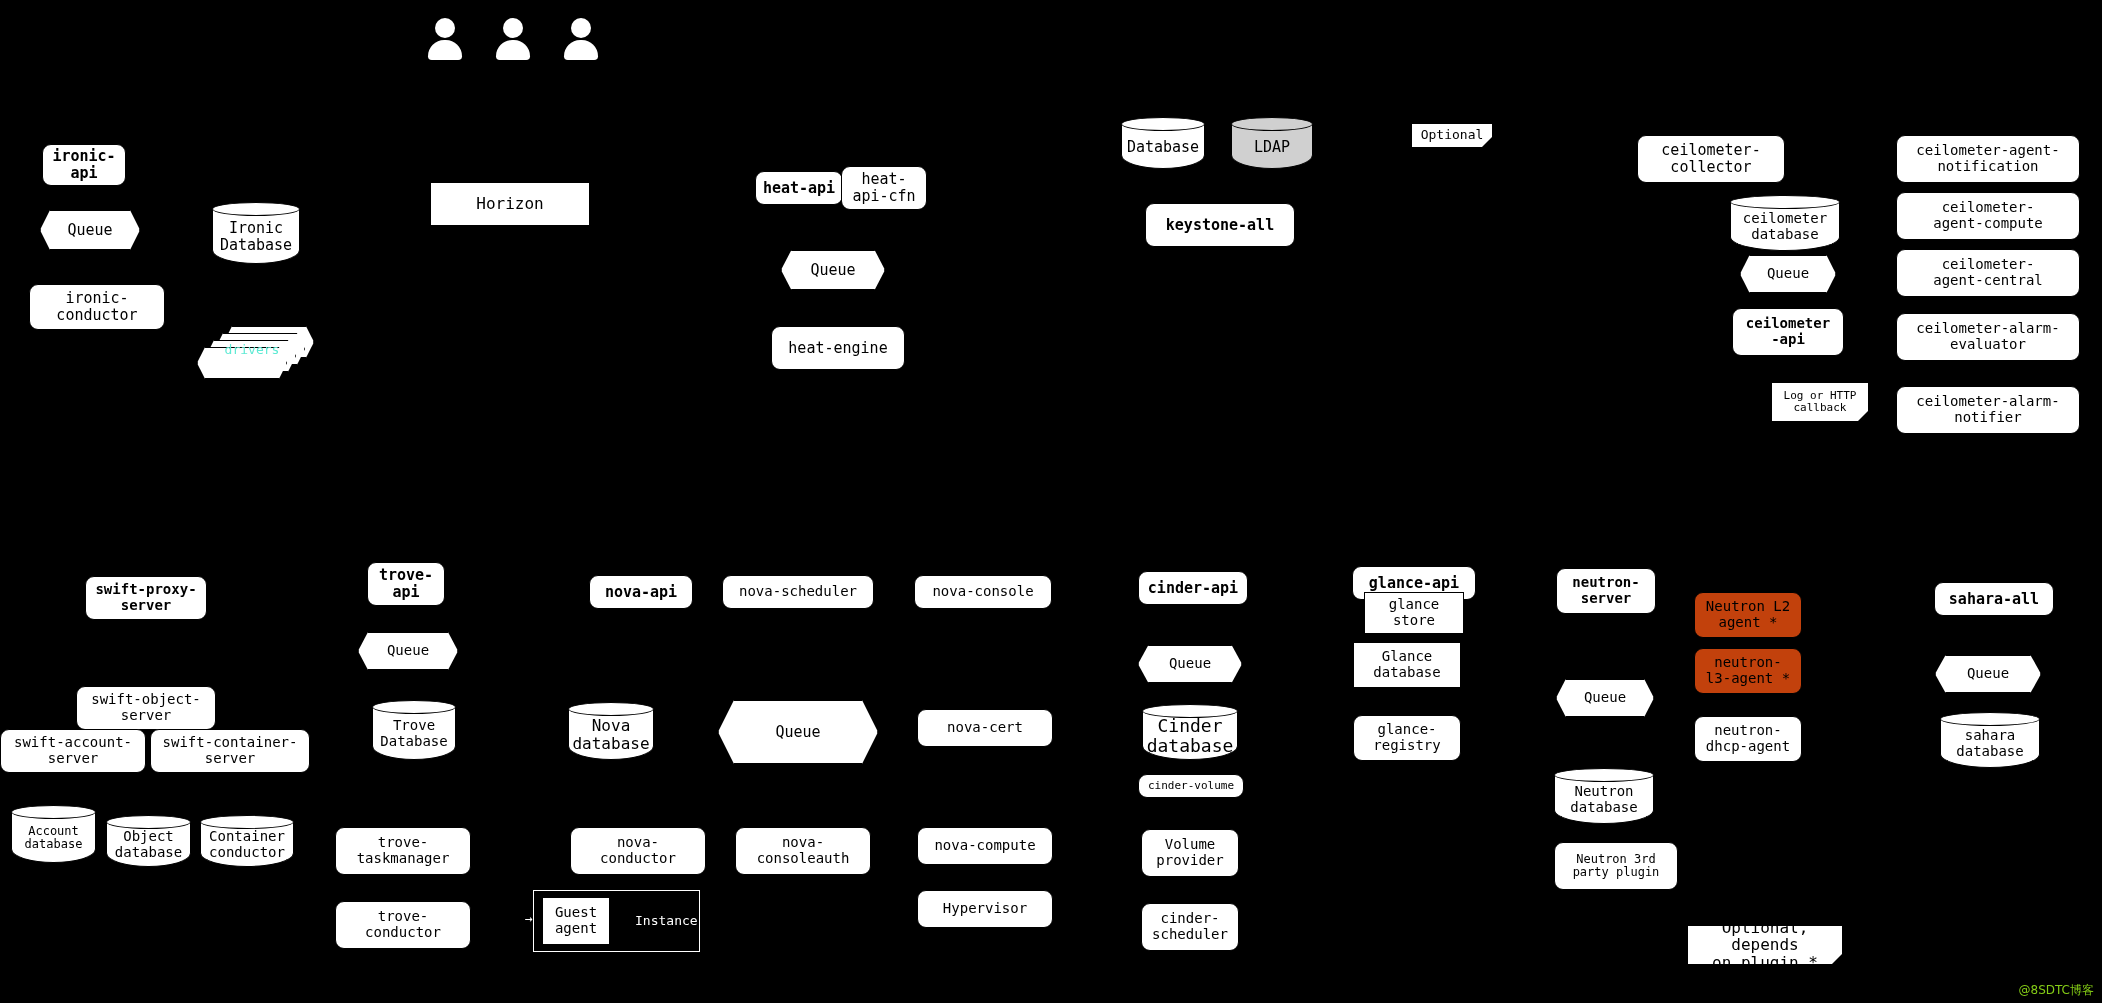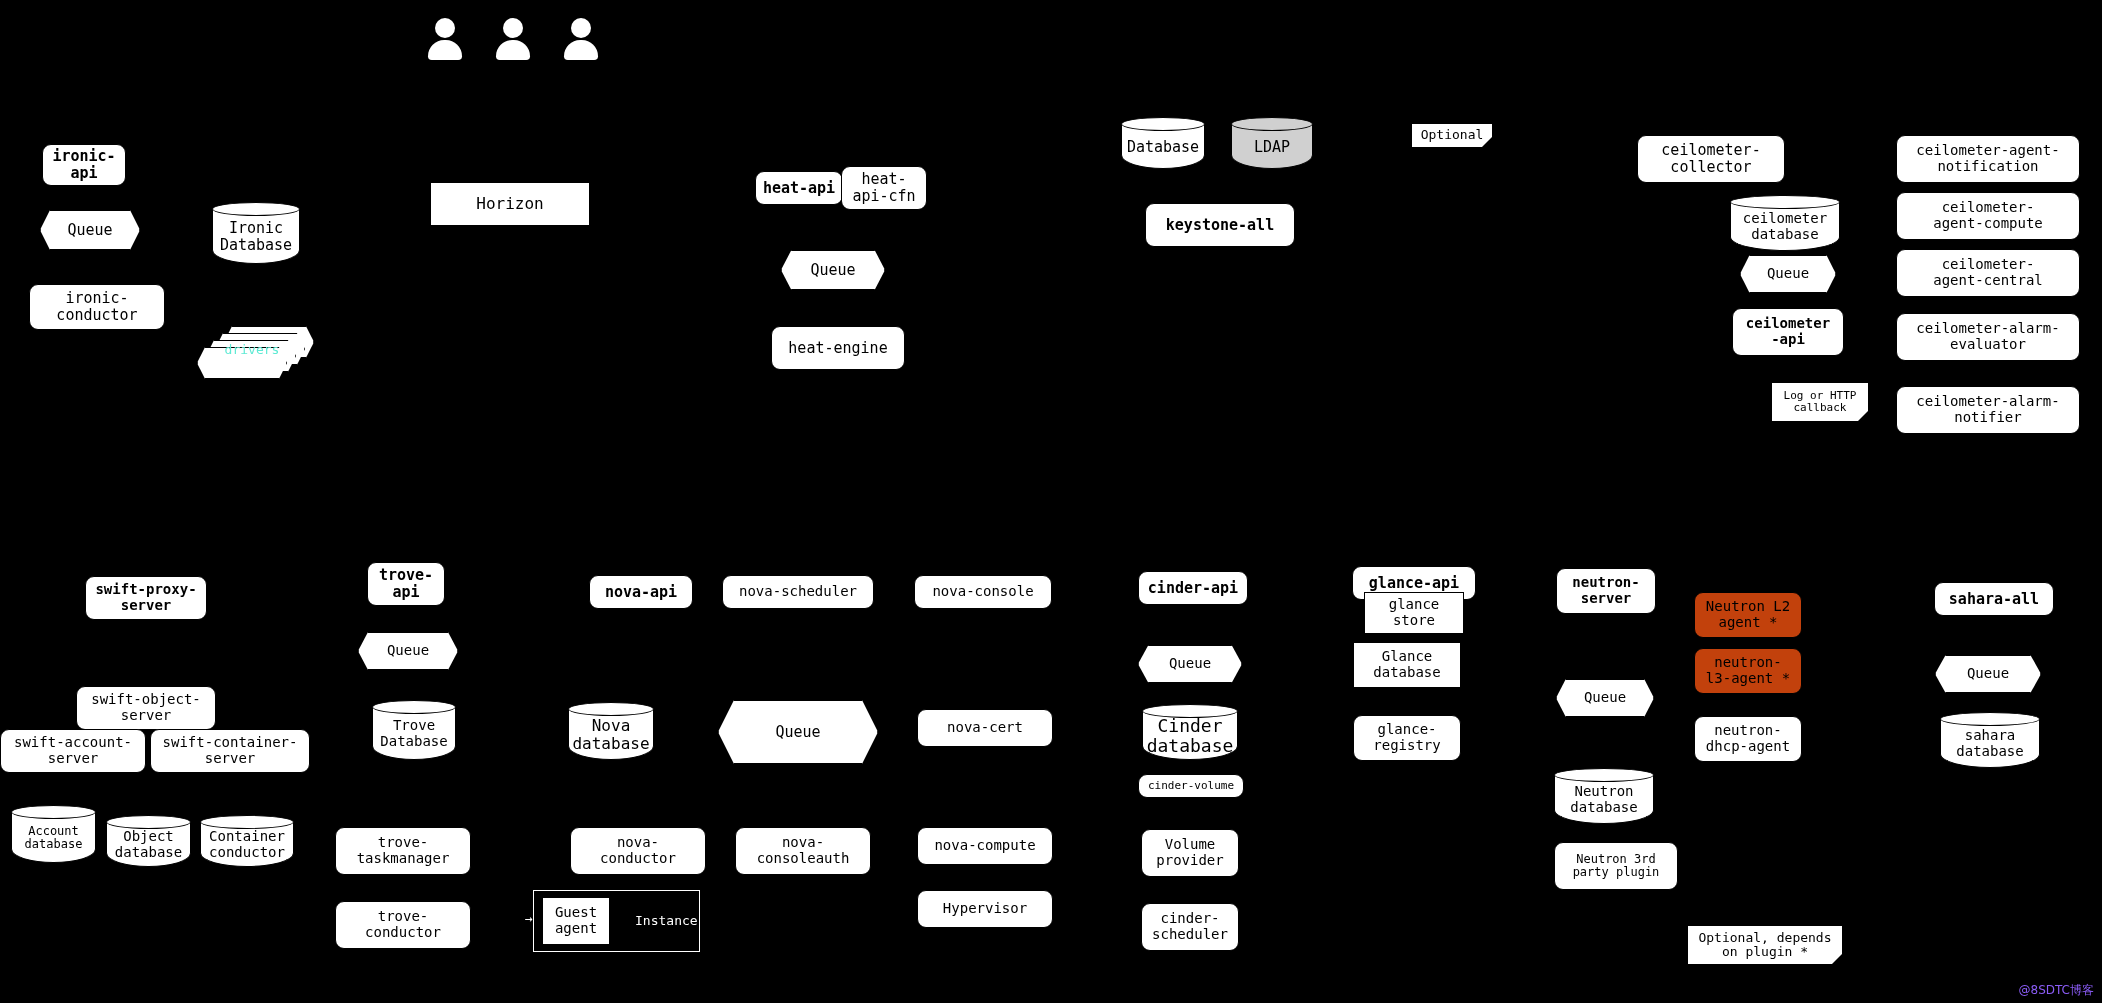--- a/index.html
+++ b/index.html
@@ -152,21 +152,21 @@
     transform: translateX(-50%);
     width: 34px; height: 20px;
     border-radius: 17px 17px 4px 4px;
     background: #fff;
   }
 
   .watermark {
     position: absolute;
     right: 8px;
     bottom: 4px;
-    color: #8b5cf6;
+    color: #84cc16;
     font-size: 12px;
     font-family: "DejaVu Sans", sans-serif;
   }
   .instance-box {
     position: absolute;
     border: 1.5px solid #fff;
     box-sizing: border-box;
     background: transparent;
   }
   .instance-label {
@@ -299,21 +299,21 @@
     <div class="node cyl" style="left: 1554px; top: 768px; width: 100px; height: 56px; font-size: 14px;"><div class="cylbody"></div><div class="cyltop"></div><span class="cyllabel">Neutron
 database</span></div>
     <div class="node rrect" style="left: 1554px; top: 842px; width: 124px; height: 48px; font-size: 12px;">Neutron 3rd
 party plugin</div>
     <div class="node rrect grayfill" style="left: 1694px; top: 592px; width: 108px; height: 46px; font-size: 14px;">Neutron L2
 agent *</div>
     <div class="node rrect grayfill" style="left: 1694px; top: 648px; width: 108px; height: 46px; font-size: 14px;">neutron-
 l3-agent *</div>
     <div class="node rrect" style="left: 1694px; top: 716px; width: 108px; height: 46px; font-size: 14px;">neutron-
 dhcp-agent</div>
-    <div class="note grayfill" style="left: 1687px; top: 925px; width: 156px; height: 40px; font-size: 13px;"><span>Optional, depends
+    <div class="note grayfill" style="left: 1687px; top: 925px; width: 156px; height: 40px; font-size: 16px;"><span>Optional, depends
 on plugin *</span><span class="fold"></span></div>
     <div class="node rrect bold" style="left: 1934px; top: 582px; width: 120px; height: 34px; font-size: 15px;">sahara-all</div>
     <div class="node hex" style="left: 1935px; top: 655px; width: 106px; height: 38px; font-size: 14px;"><div class="hexbody"></div><span class="hexlabel">Queue</span></div>
     <div class="node cyl" style="left: 1940px; top: 712px; width: 100px; height: 56px; font-size: 14px;"><div class="cylbody"></div><div class="cyltop"></div><span class="cyllabel">sahara
 database</span></div>
     <div class="instance-box" style="left: 533px; top: 890px; width: 167px; height: 62px;"></div>
     <div class="instance-label" style="left: 635px; top: 913px;">Instance</div>
     <div class="arrowstub" style="left: 525px; top: 911px;">→</div>
   </div>
 

